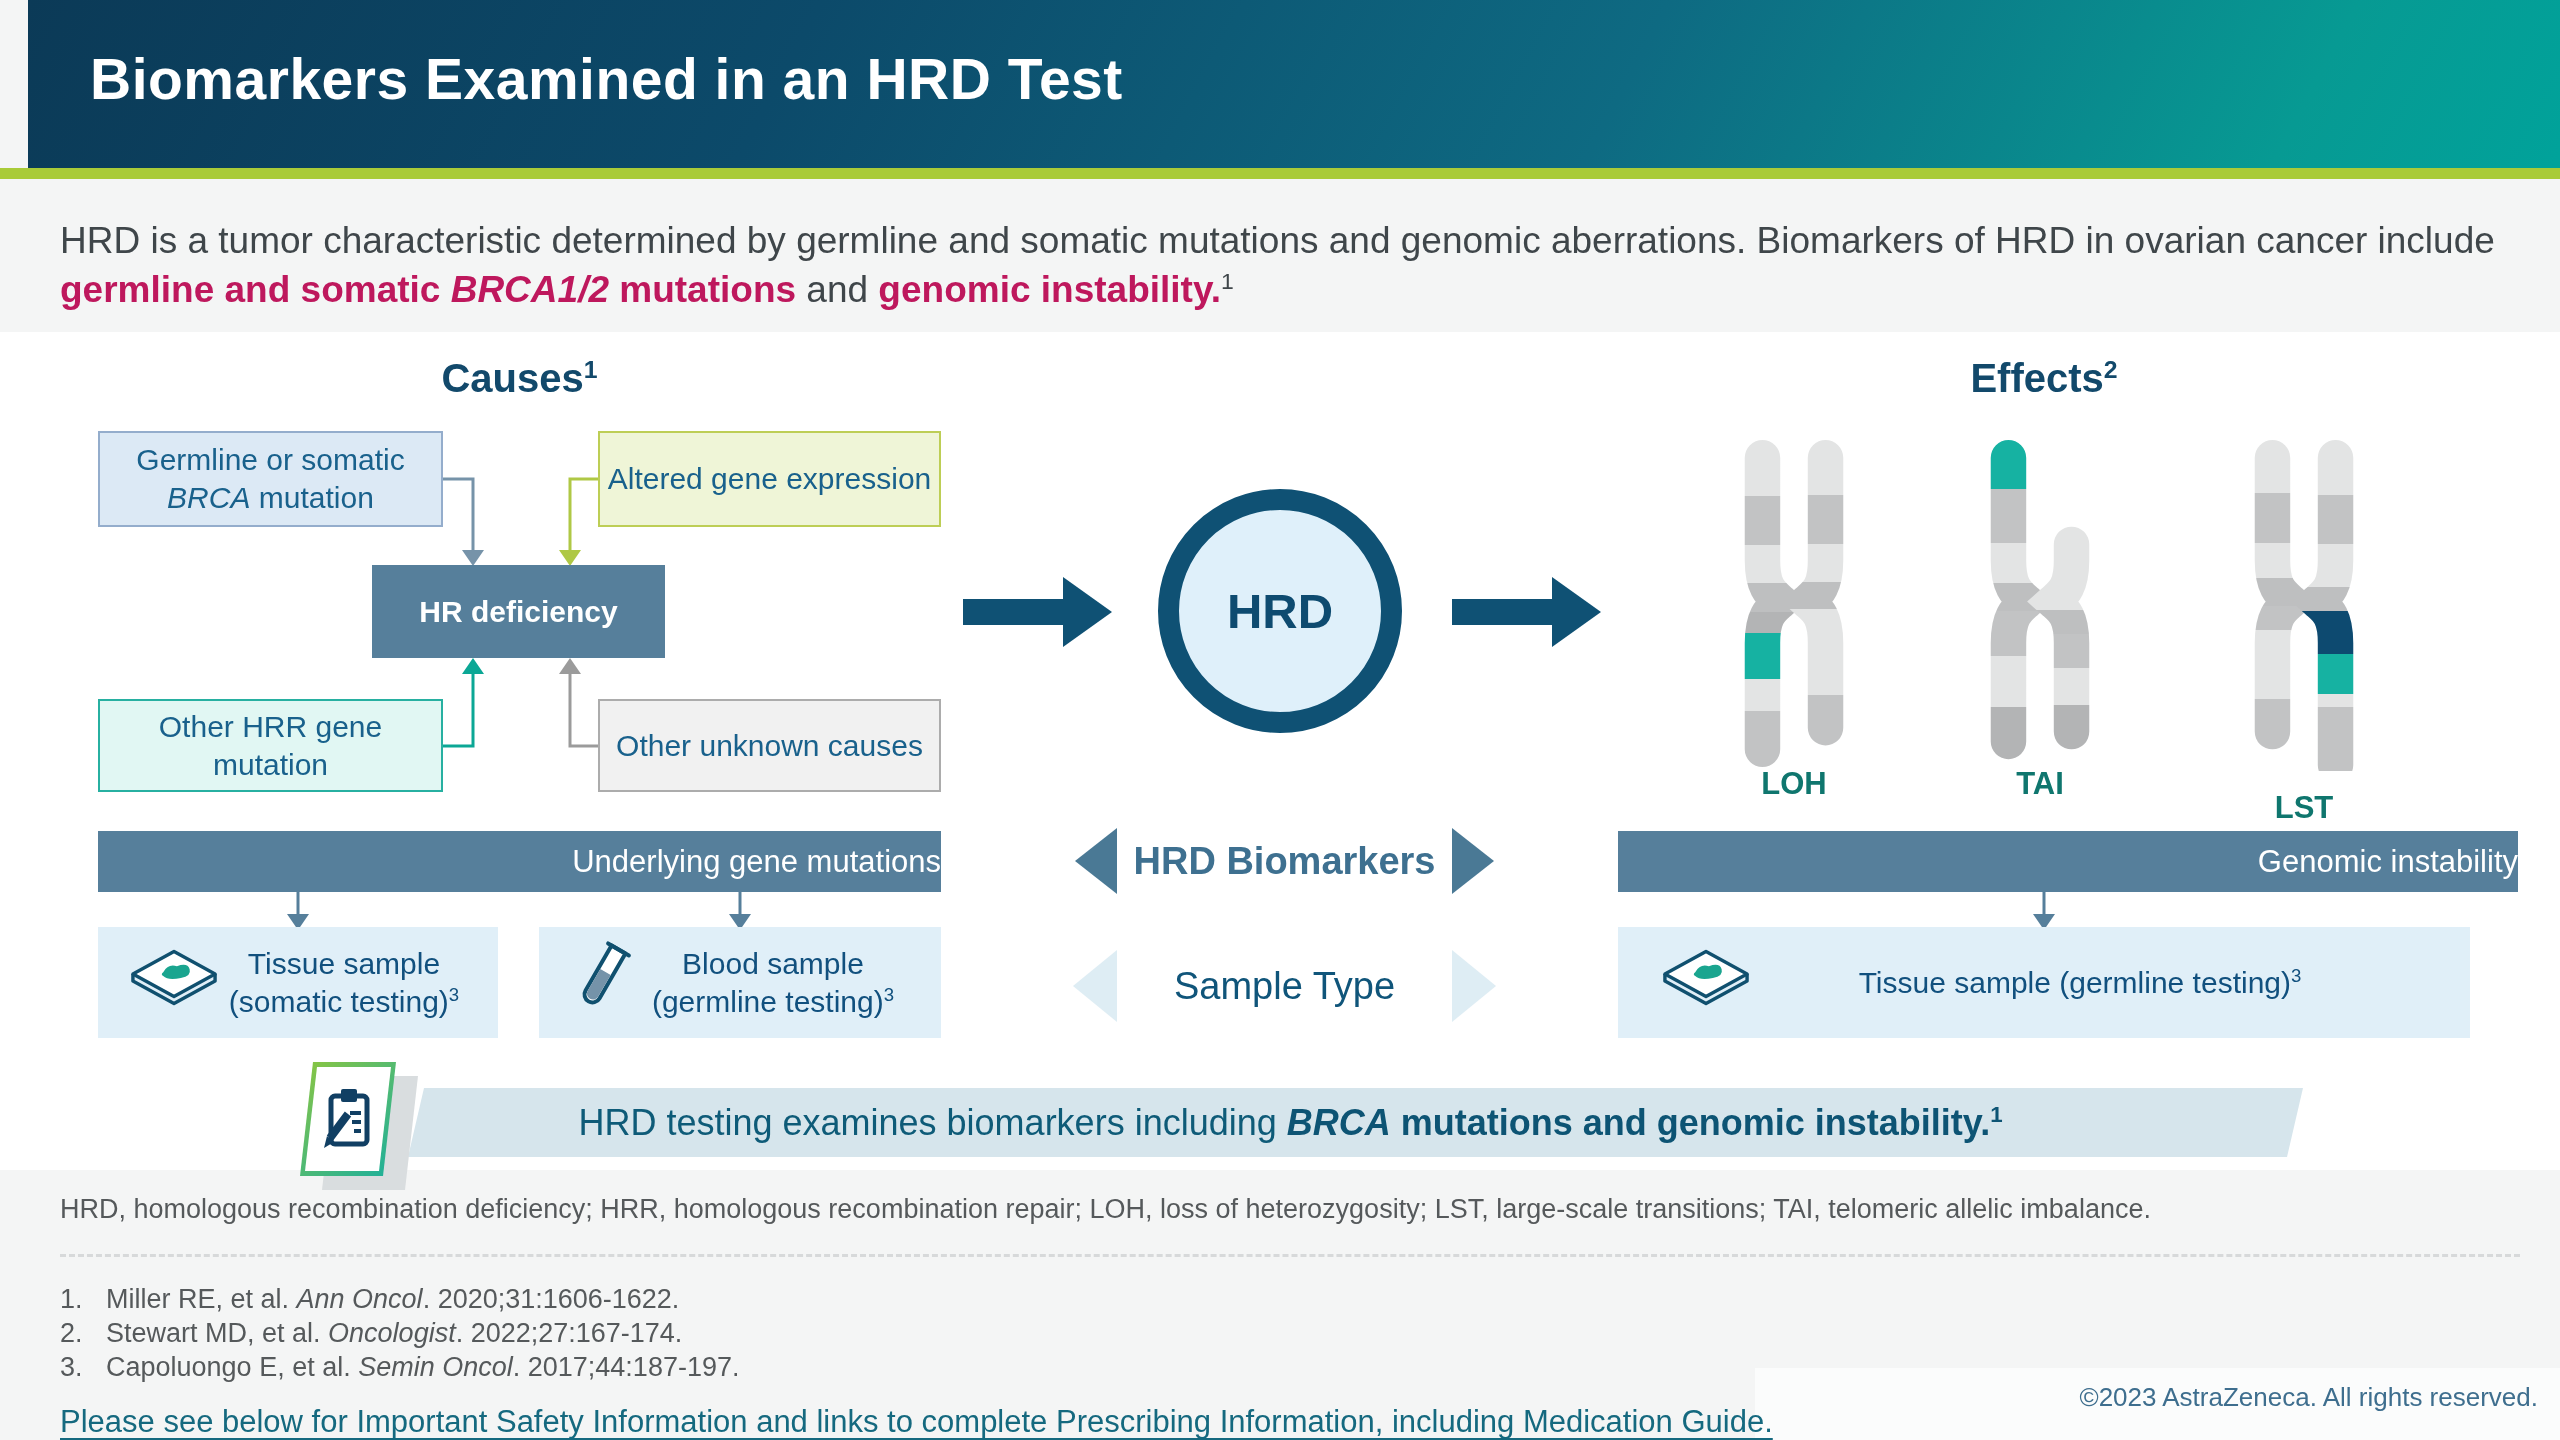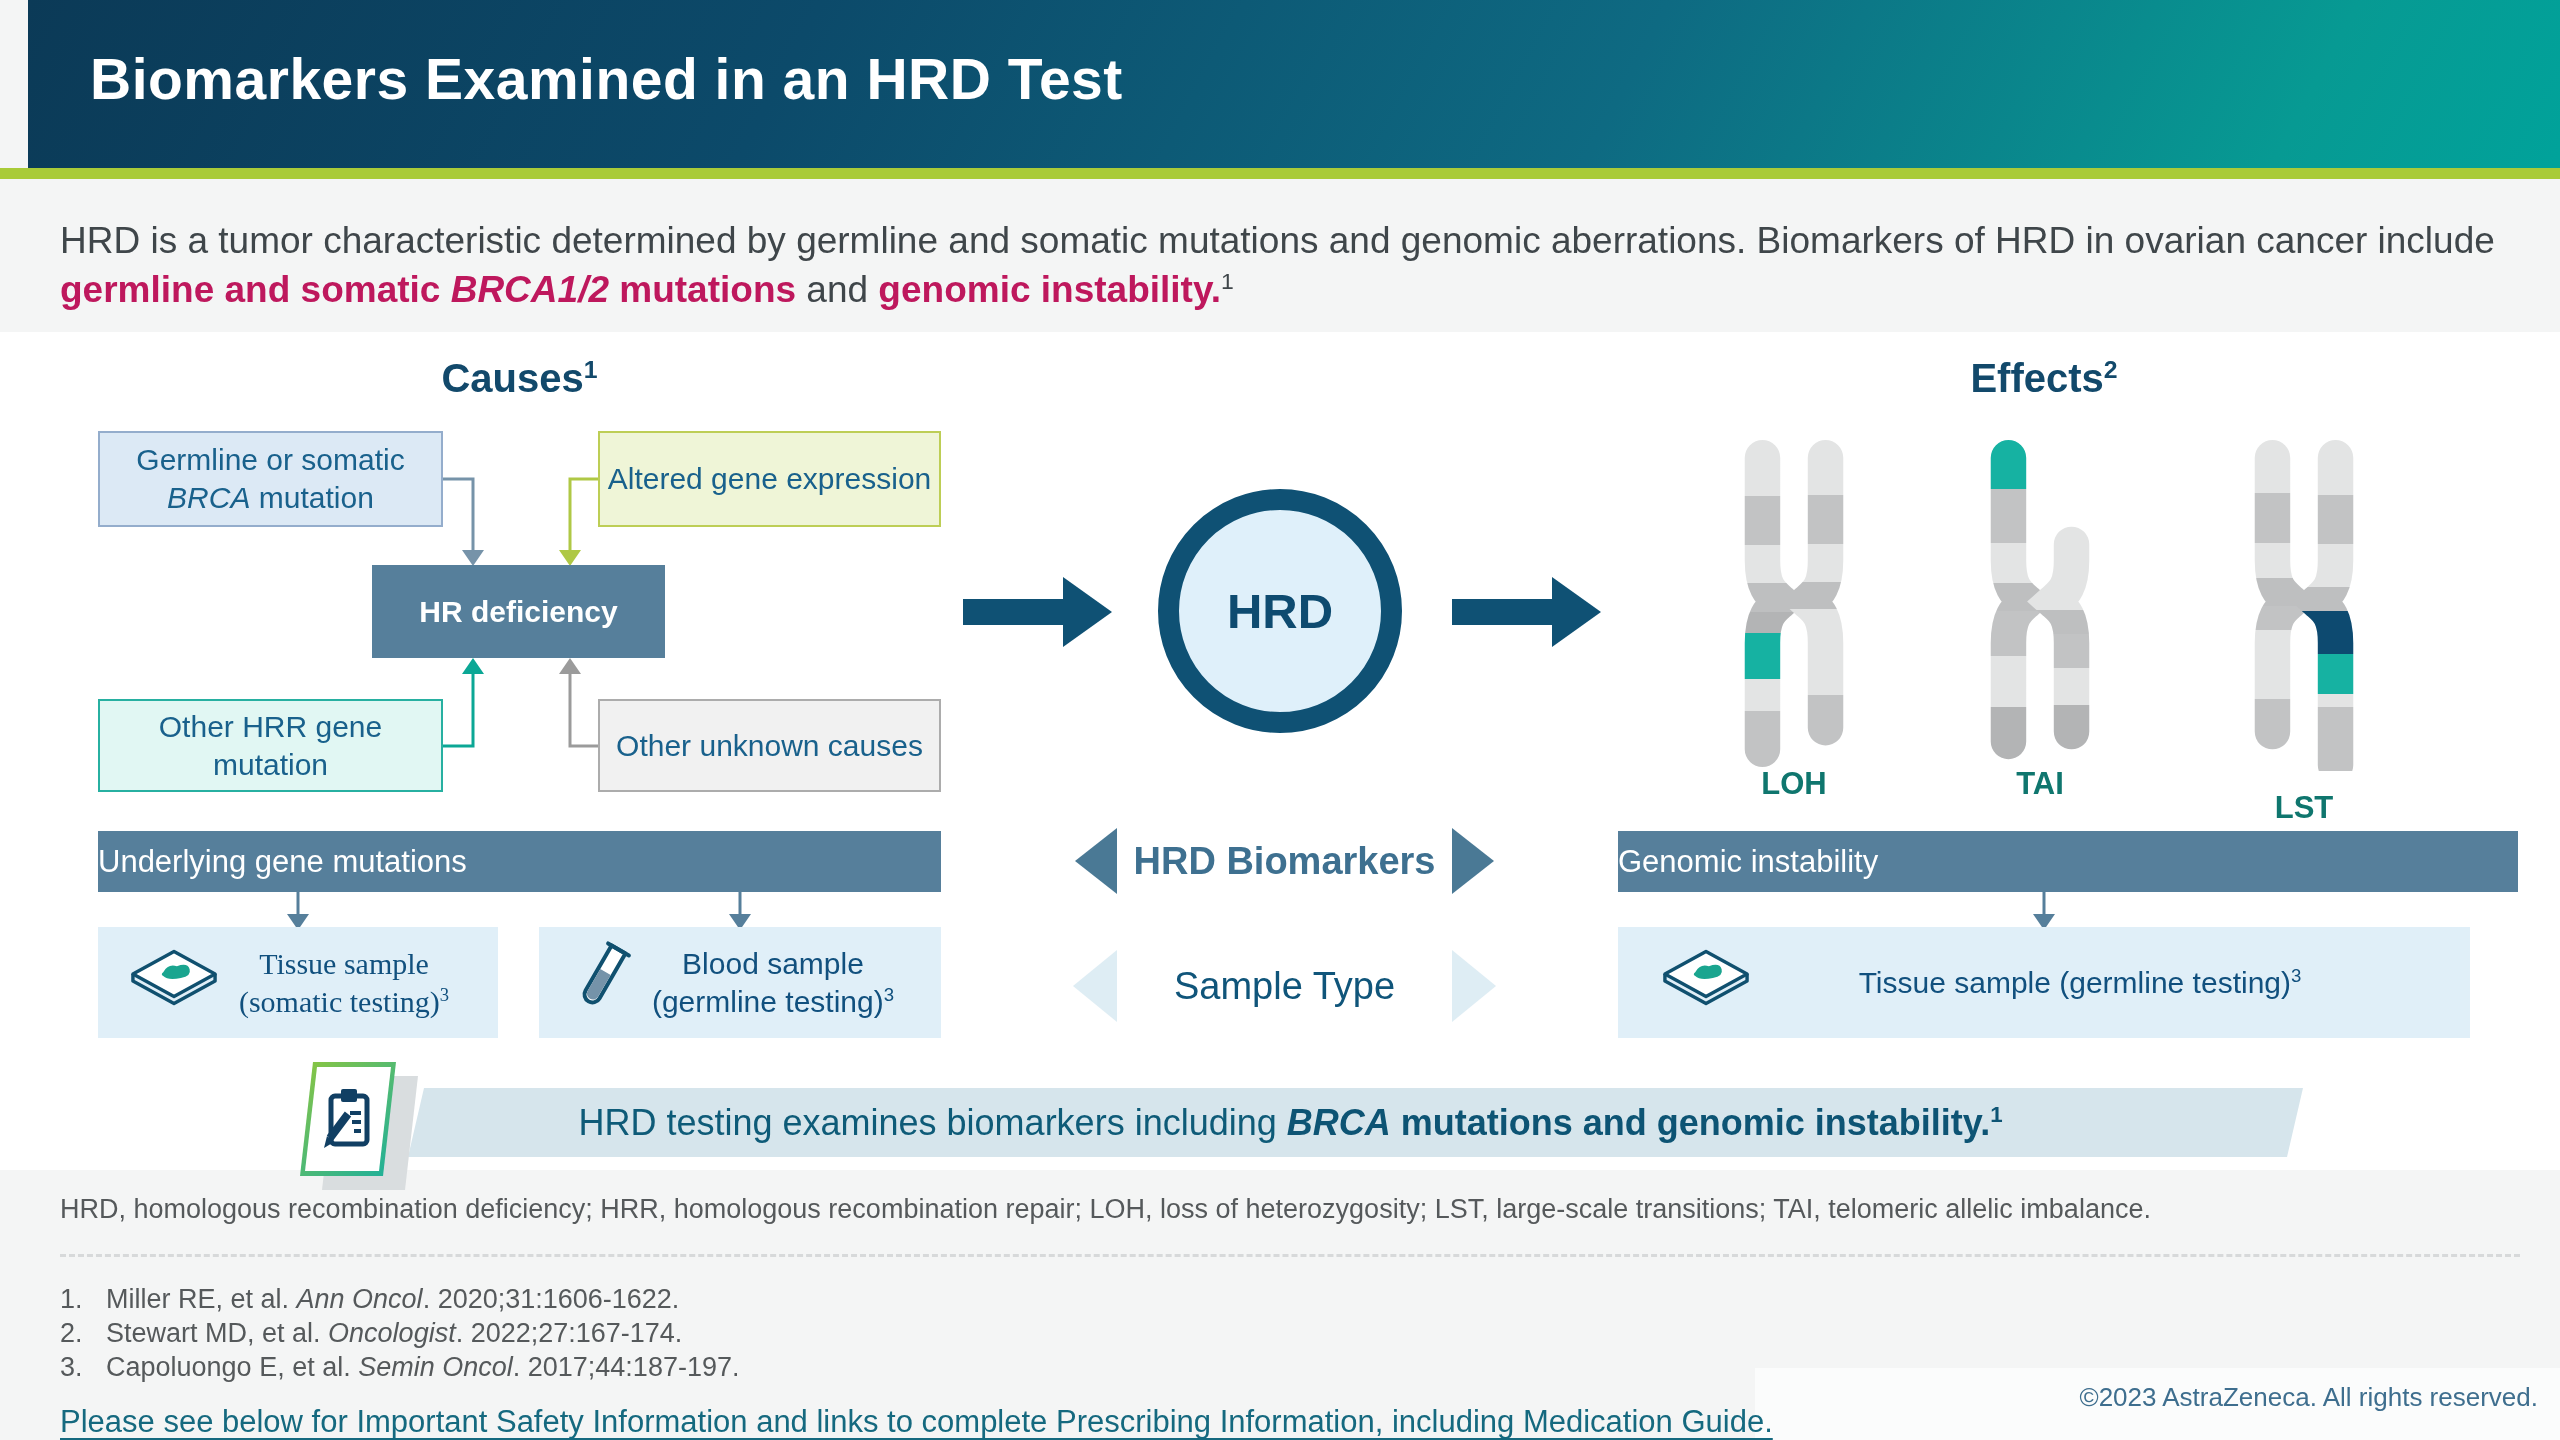--- a/index.html
+++ b/index.html
@@ -38,29 +38,29 @@
 
   
   .dbox{position:absolute; z-index:2; display:flex; align-items:center; justify-content:center;
     text-align:center; font-size:30px; line-height:38px; color:var(--text-navy);}
   #box-germline{left:98px; top:431px; width:345px; height:96px; background:var(--box-blue); border:2px solid #94ADCC;}
   #box-altered{left:598px; top:431px; width:343px; height:96px; background:var(--box-green); border:2px solid #BDCE55;}
   #box-hr{left:372px; top:565px; width:293px; height:93px; background:var(--steel); color:#FFFFFF; font-weight:bold;}
   #box-hrr{left:98px; top:699px; width:345px; height:93px; background:var(--box-mint); border:2px solid #27B0A1;}
   #box-unknown{left:598px; top:699px; width:343px; height:93px; background:var(--box-gray); border:2px solid #ACACAC;}
 
-  .bar{position:absolute; z-index:2; display:flex; align-items:center; justify-content:flex-start;
+  .bar{position:absolute; z-index:2; display:flex; align-items:center; justify-content:flex-end;
     background:var(--steel); color:#fff; font-size:31px;}
   #bar-underlying{left:98px; top:831px; width:843px; height:61px;}
   #bar-genomic{left:1618px; top:831px; width:900px; height:61px;}
 
   
   .sample{position:absolute; z-index:2; background:var(--light-blue); display:flex; align-items:center;
     color:#11507E; font-size:30px; line-height:38px;}
-  #sample-tissue-somatic{left:98px; top:927px; width:400px; height:111px;font-family:Liberation Serif, serif;}
+  #sample-tissue-somatic{left:98px; top:927px; width:400px; height:111px;}
   #sample-blood{left:539px; top:927px; width:402px; height:111px;}
   #sample-tissue-germline{left:1618px; top:927px; width:852px; height:111px;}
   .sample .icon{flex:0 0 auto; margin-left:32px;}
   .sample .stext{flex:1 1 auto; text-align:center; padding-right:28px;}
   #sample-tissue-germline .icon{margin-left:44px;}
   #sample-tissue-germline .stext{padding-right:60px;}
 
   
   .hrd-circle{position:absolute; z-index:2; left:1158px; top:489px; width:244px; height:244px;
     border:21px solid var(--navy); border-radius:50%; background:#DFF0FA;

